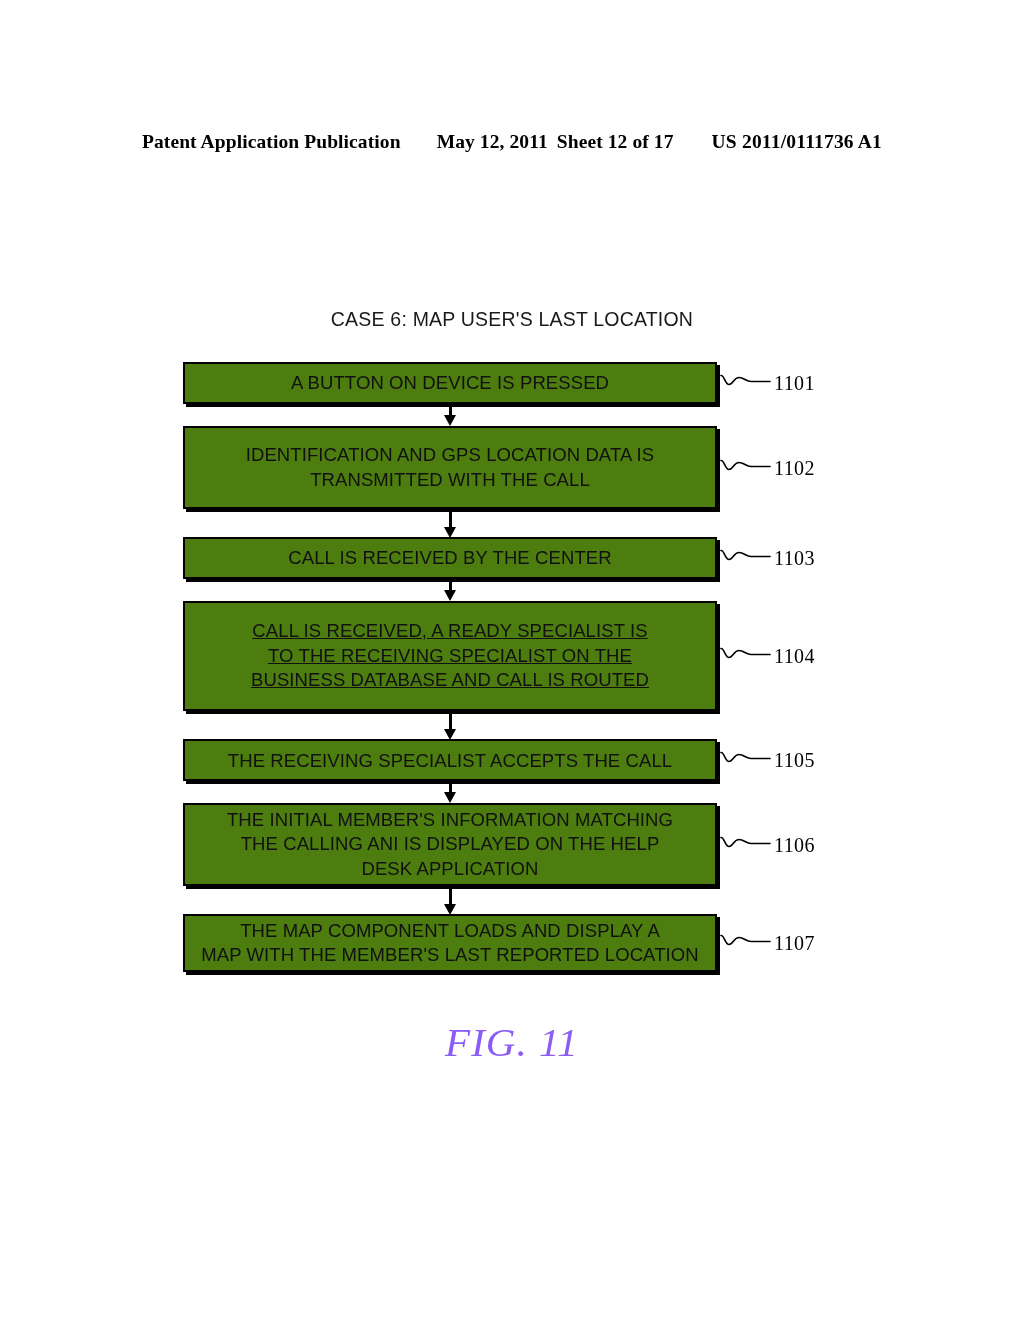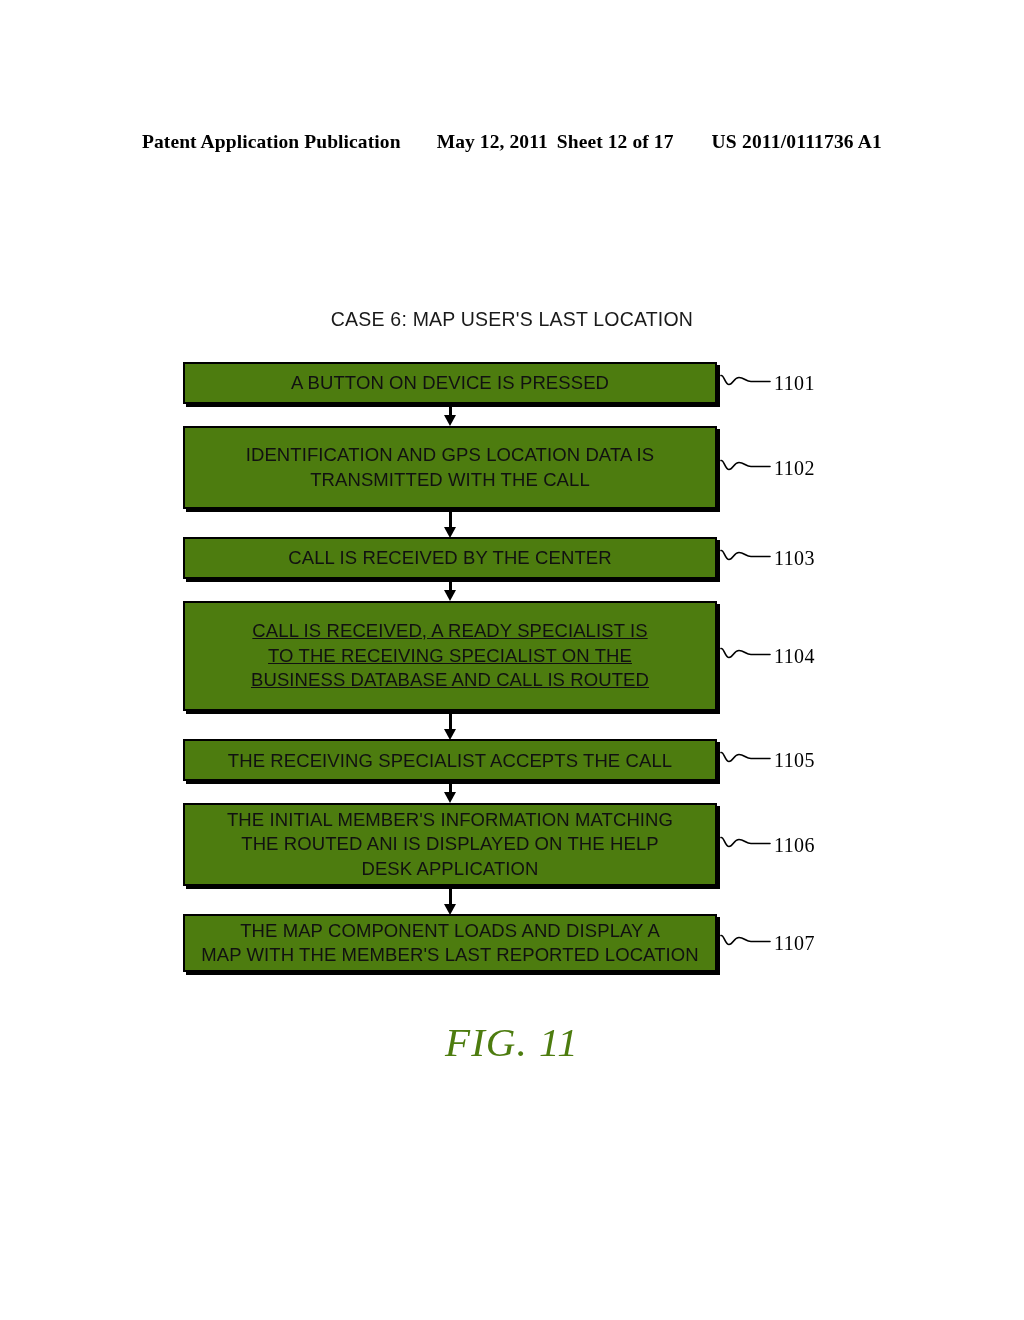--- a/index.html
+++ b/index.html
@@ -149,21 +149,21 @@
   .fig-caption {
     position: absolute;
     top: 1018px;
     left: 0;
     width: 1024px;
     text-align: center;
     font-family: "Liberation Serif", serif;
     font-style: italic;
     font-size: 41px;
     letter-spacing: 1px;
-    color: #4d7c0f;
+    color: #8b5cf6;
   }
 </style>
 </head>
 <body>
 
 <div class="page-header">
   <span class="hdr-pub">Patent Application Publication</span>
   <span class="hdr-date">May 12, 2011</span>
   <span class="hdr-sheet">Sheet 12 of 17</span>
   <span class="hdr-num">US 2011/0111736 A1</span>
@@ -257,21 +257,21 @@
       </div>
     </div>
     <div class="connector c-short">
       <span class="stem"></span>
       <span class="head"></span>
     </div>
     <div class="node-wrap">
       <div class="node h6">
         <div class="lines">
           <span>THE INITIAL MEMBER'S INFORMATION MATCHING</span>
-          <span>THE ROUTED ANI IS DISPLAYED ON THE HELP</span>
+          <span>THE CALLING ANI IS DISPLAYED ON THE HELP</span>
           <span>DESK APPLICATION</span>
         </div>
       </div>
       <div class="leader">
         <svg class="squiggle" viewBox="0 0 52 18">
           <path d="M1 4 C4 3, 5 13, 9 13 C13 13, 14 6, 19 6 C24 6, 26 10, 31 10 L50 10" fill="none" stroke="#000" stroke-width="1.6" stroke-linecap="round"></path>
         </svg>
         <span class="ref">1106</span>
       </div>
     </div>

